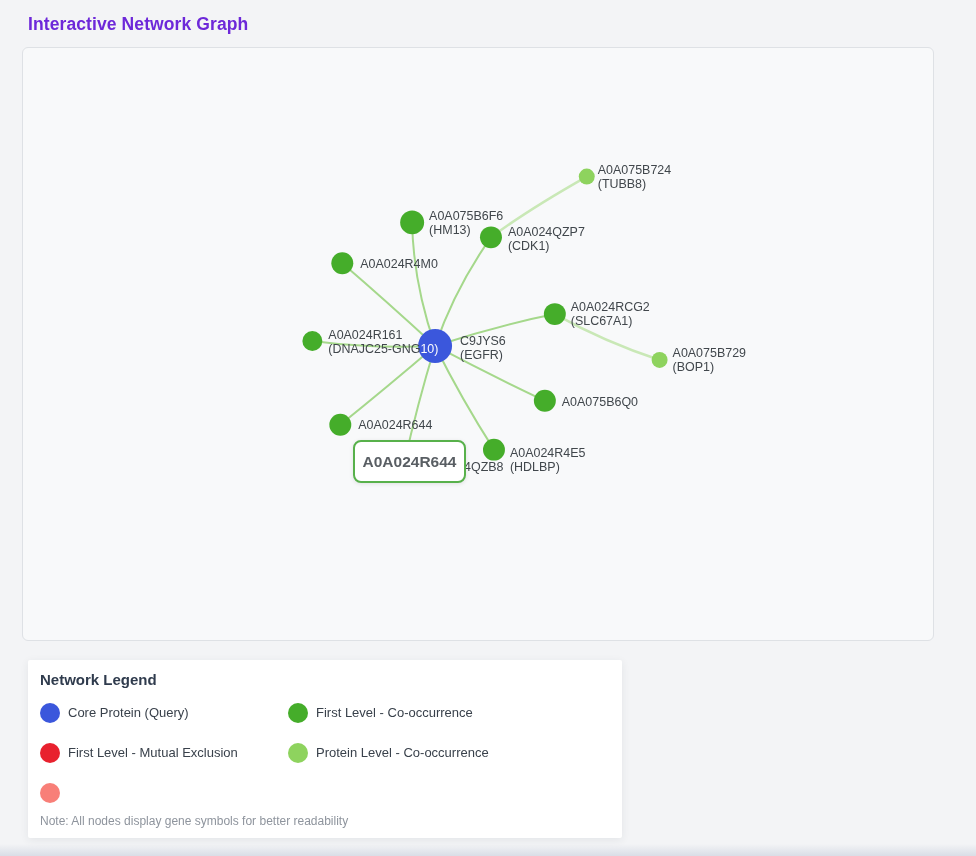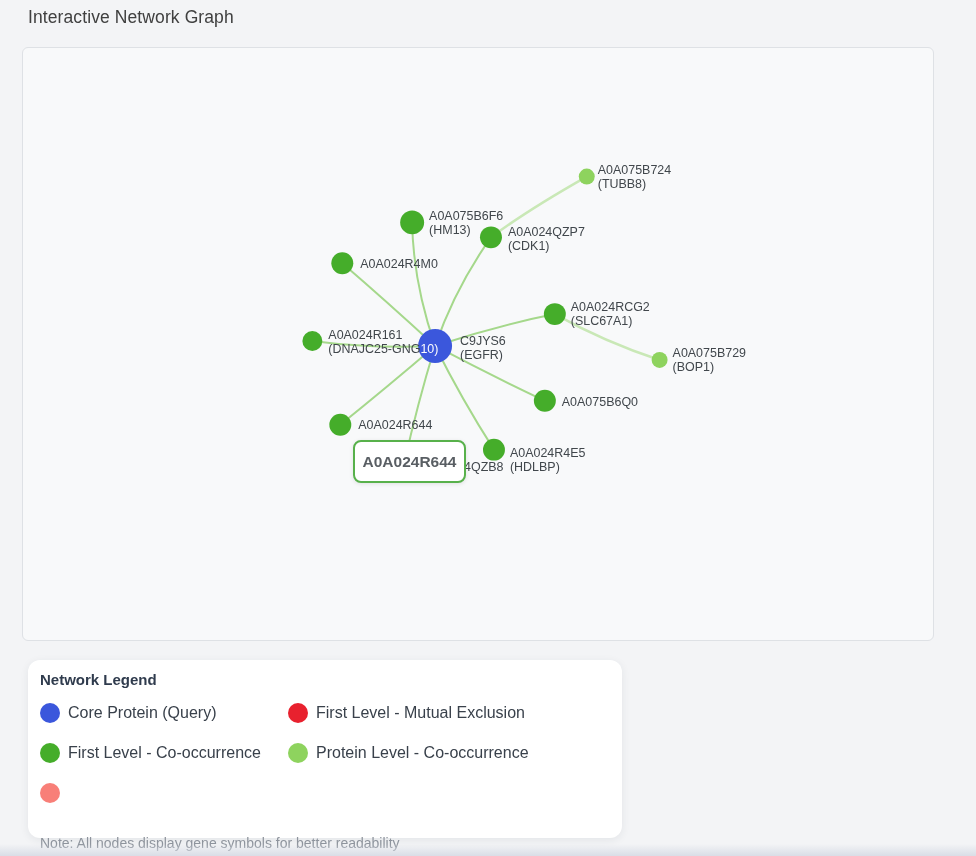--- a/index.html
+++ b/index.html
@@ -5,22 +5,22 @@
   * { margin: 0; padding: 0; box-sizing: border-box; }
   html, body { width: 976px; height: 856px; }
   body {
     font-family: "Liberation Sans", "DejaVu Sans", sans-serif;
     background: #f3f4f6;
     position: relative;
     overflow: hidden;
   }
   .page { position: absolute; inset: 0; }
   .page-title {
-    position: absolute; left: 28px; top: 7px;
-    font-size: 17.5px; font-weight: normal; color: #404040;
+    position: absolute; left: 28px; top: 14px;
+    font-size: 17.5px; font-weight: bold; color: #6d28d9;
     letter-spacing: 0.1px;
   }
   .net-panel {
     position: absolute; left: 22px; top: 47px;
     width: 912px; height: 594px;
     background: #f8f9fa;
     border: 1px solid #dee1e5;
     border-radius: 6px;
   }
   .net-svg { position: absolute; inset: 0; width: 100%; height: 100%; }
@@ -32,42 +32,42 @@
     border-radius: 8px;
     box-shadow: 0 1px 4px rgba(0,0,0,0.10);
     display: flex; align-items: center; justify-content: center;
     font-size: 15.5px; font-weight: bold; color: #595e63;
     z-index: 5;
   }
   .legend-card {
     position: absolute; left: 28px; top: 660px;
     width: 594px; height: 178px;
     background: #ffffff;
-    border-radius: 12px;
+    border-radius: 2px;
     box-shadow: 0 2px 8px rgba(40,50,70,0.08);
     padding: 11px 20px 0 12px;
   }
   .legend-title {
     font-size: 15px; font-weight: bold; color: #2f3b4d;
     margin-bottom: 13px;
   }
   .legend-grid {
     display: grid;
     grid-template-columns: 248px 1fr;
     row-gap: 17px;
   }
   .legend-item { display: flex; align-items: center; height: 23px; }
   .legend-dot {
     width: 20px; height: 20px; border-radius: 50%;
     flex: 0 0 20px; margin-right: 8px;
   }
-  .legend-label { font-size: 16px; color: #39414b; }
+  .legend-label { font-size: 13px; color: #39414b; }
   .legend-note {
-    margin-top: 31px;
-    font-size: 14px; color: #8e949d;
+    margin-top: 10px;
+    font-size: 12px; color: #8e949d;
   }
   .bottom-strip {
     position: absolute; left: 0; right: 0; bottom: 0; height: 12px;
     background: linear-gradient(to bottom, rgba(217,221,230,0) 0%, #d9dde6 100%);
     pointer-events: none;
   }
   text { font-family: "Liberation Sans", "DejaVu Sans", sans-serif; }
 </style>
 </head>
 <body>
@@ -128,26 +128,26 @@
   </div>
 
   <div class="legend-card">
     <div class="legend-title">Network Legend</div>
     <div class="legend-grid" id="legend-grid">
         <div class="legend-item">
           <span class="legend-dot" style="background: rgb(59, 87, 220);"></span>
           <span class="legend-label">Core Protein (Query)</span>
         </div>
         <div class="legend-item">
+          <span class="legend-dot" style="background: rgb(69, 173, 42);"></span>
+          <span class="legend-label">First Level - Co-occurrence</span>
+        </div>
+        <div class="legend-item">
           <span class="legend-dot" style="background: rgb(232, 33, 46);"></span>
           <span class="legend-label">First Level - Mutual Exclusion</span>
-        </div>
-        <div class="legend-item">
-          <span class="legend-dot" style="background: rgb(69, 173, 42);"></span>
-          <span class="legend-label">First Level - Co-occurrence</span>
         </div>
         <div class="legend-item">
           <span class="legend-dot" style="background: rgb(142, 211, 94);"></span>
           <span class="legend-label">Protein Level - Co-occurrence</span>
         </div>
         <div class="legend-item">
           <span class="legend-dot" style="background: rgb(248, 127, 120);"></span>
         </div>
       </div>
     <div class="legend-note">Note: All nodes display gene symbols for better readability</div>

